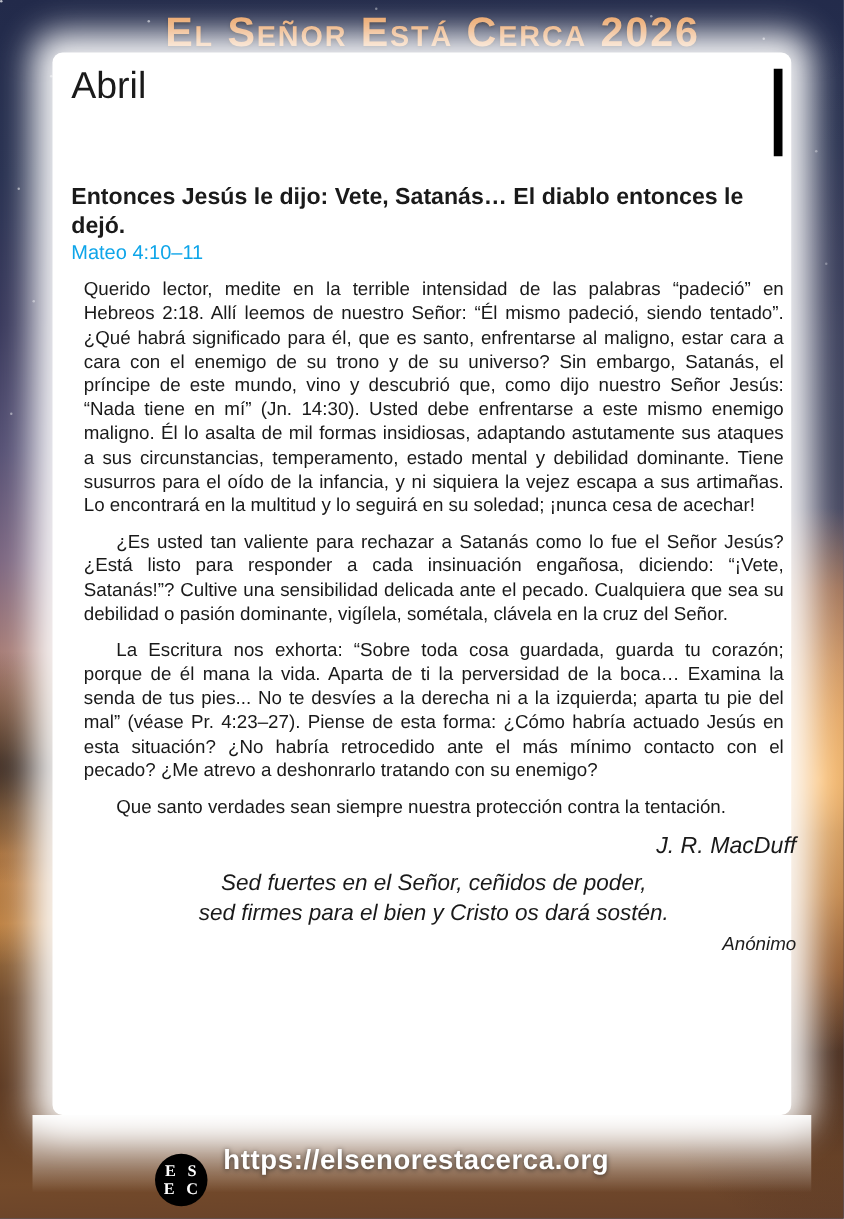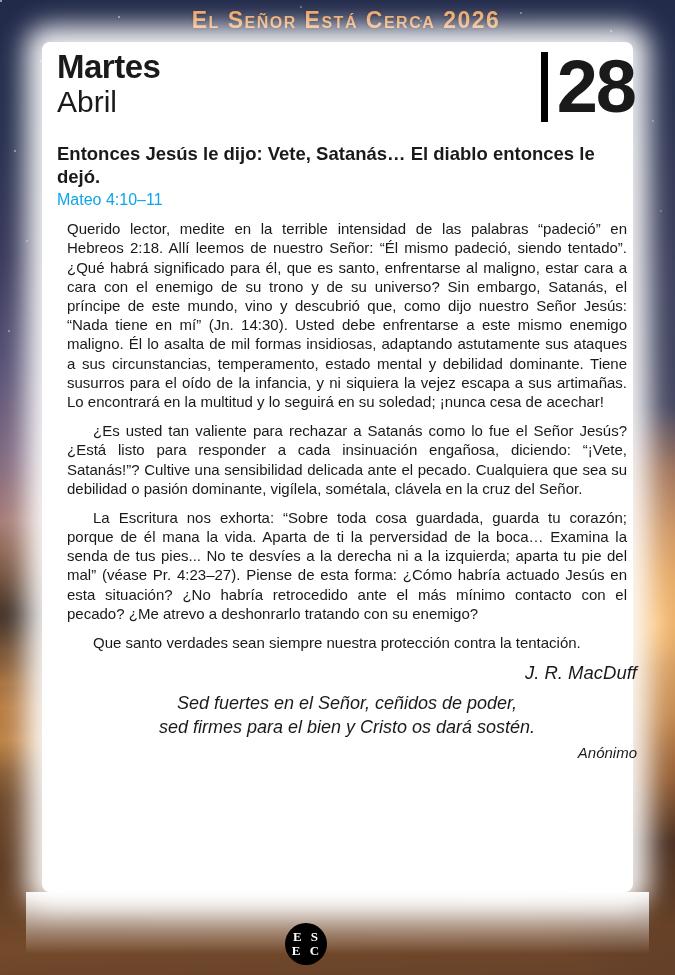--- a/index.html
+++ b/index.html
@@ -41,21 +41,21 @@
     background:#ffffff;border-radius:8px;
     box-shadow:0 0 26px 16px rgba(255,255,255,0.93);
   }
   .panel::after{
     content:"";position:absolute;left:-16px;right:-16px;top:100%;height:62px;
     background:linear-gradient(180deg, rgba(255,255,255,0.95), rgba(255,255,255,0));
   }
   
   .header-title{
     position:absolute;top:7px;left:0;right:0;text-align:center;
-    font-size:23px;font-weight:bold;font-variant:small-caps;letter-spacing:1.5px;
+    font-size:33px;font-weight:bold;font-variant:small-caps;letter-spacing:1.5px;
     color:#e99c5a;text-shadow:0 1px 3px rgba(0,0,0,0.55);padding-left:17px;
   }
   
   .content{position:absolute;left:57px;top:50px;width:580px;color:#1a1a1a;}
   .date-row{position:relative;height:86px;}
   .day-name{font-size:33px;font-weight:900;line-height:1;letter-spacing:-0.5px;}
   .month{font-size:30px;font-weight:400;line-height:1.05;margin-top:3px;}
   .day-num-wrap{position:absolute;right:2px;top:2px;display:flex;align-items:center;}
   .day-bar{width:7px;height:70px;background:#000;margin-right:9px;}
   .day-num{font-size:74px;font-weight:900;line-height:0.92;letter-spacing:-2px;}
@@ -94,25 +94,23 @@
   <div class="bg"></div>
   <div class="stars"></div>
 
   <div class="header-title">El Señor Está Cerca 2026</div>
 
   <div class="panel"></div>
 
   <div class="content">
 
     <div class="date-row">
-      <div class="day-name">Martes</div>
       <div class="month">Abril</div>
       <div class="day-num-wrap">
         <div class="day-bar"></div>
-        <div class="day-num">28</div>
       </div>
     </div>
 
     <div class="verse">Entonces Jesús le dijo: Vete, Satanás… El diablo entonces le dejó.</div>
     <div class="verse-ref">Mateo 4:10–11</div>
 
 
     <div class="body-text">
       <p>Querido lector, medite en la terrible intensidad de las palabras “padeció” en Hebreos 2:18. Allí leemos de nuestro Señor: “Él mismo padeció, siendo tentado”. ¿Qué habrá significado para él, que es santo, enfrentarse al maligno, estar cara a cara con el enemigo de su trono y de su universo? Sin embargo, Satanás, el príncipe de este mundo, vino y descubrió que, como dijo nuestro Señor Jesús: “Nada tiene en mí” (Jn. 14:30). Usted debe enfrentarse a este mismo enemigo maligno. Él lo asalta de mil formas insidiosas, adaptando astutamente sus ataques a sus circunstancias, temperamento, estado mental y debilidad dominante. Tiene susurros para el oído de la infancia, y ni siquiera la vejez escapa a sus artimañas. Lo encontrará en la multitud y lo seguirá en su soledad; ¡nunca cesa de acechar!</p>
       <p class="indent">¿Es usted tan valiente para rechazar a Satanás como lo fue el Señor Jesús? ¿Está listo para responder a cada insinuación engañosa, diciendo: “¡Vete, Satanás!”? Cultive una sensibilidad delicada ante el pecado. Cualquiera que sea su debilidad o pasión dominante, vigílela, sométala, clávela en la cruz del Señor.</p>
@@ -127,14 +125,15 @@
       <div>sed firmes para el bien y Cristo os dará sostén.</div>
     </div>
     <div class="poem-author">Anónimo</div>
   </div>
 
   <div class="footer">
     <div class="logo">
       <span>E S</span>
       <span>E C</span>
     </div>
+    <a href="#" class="url">https://elsenorestacerca.org</a>
   </div>
 </div>
 
 </body></html>

